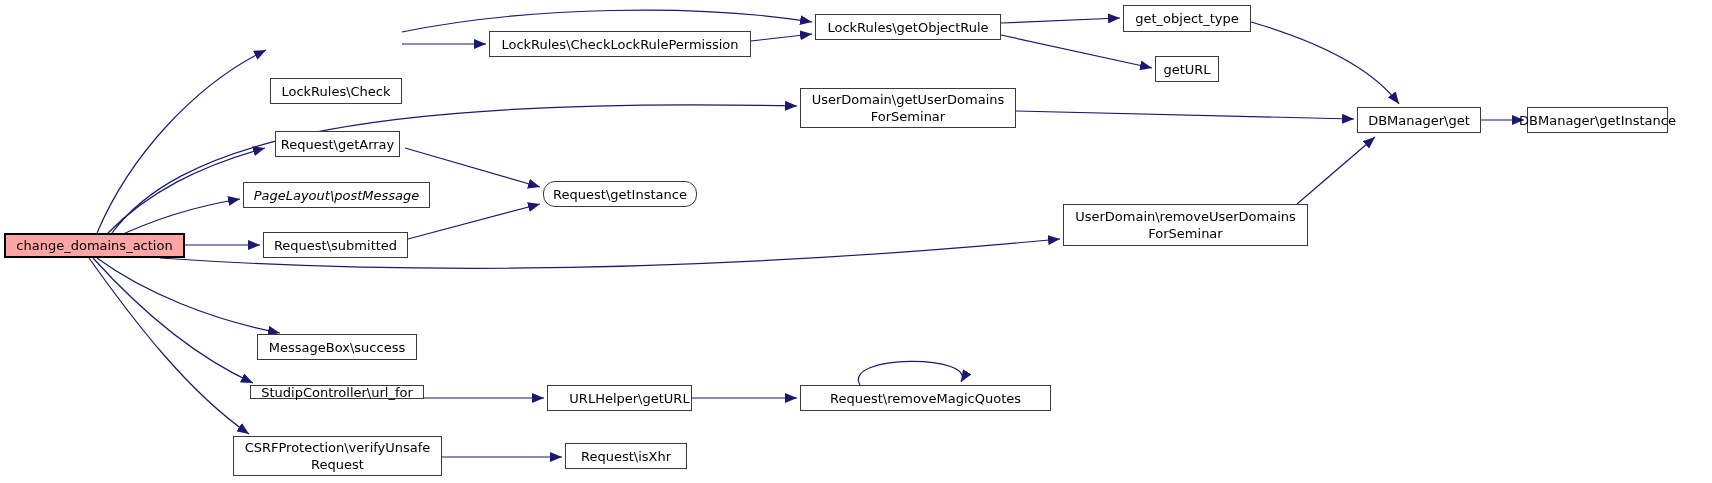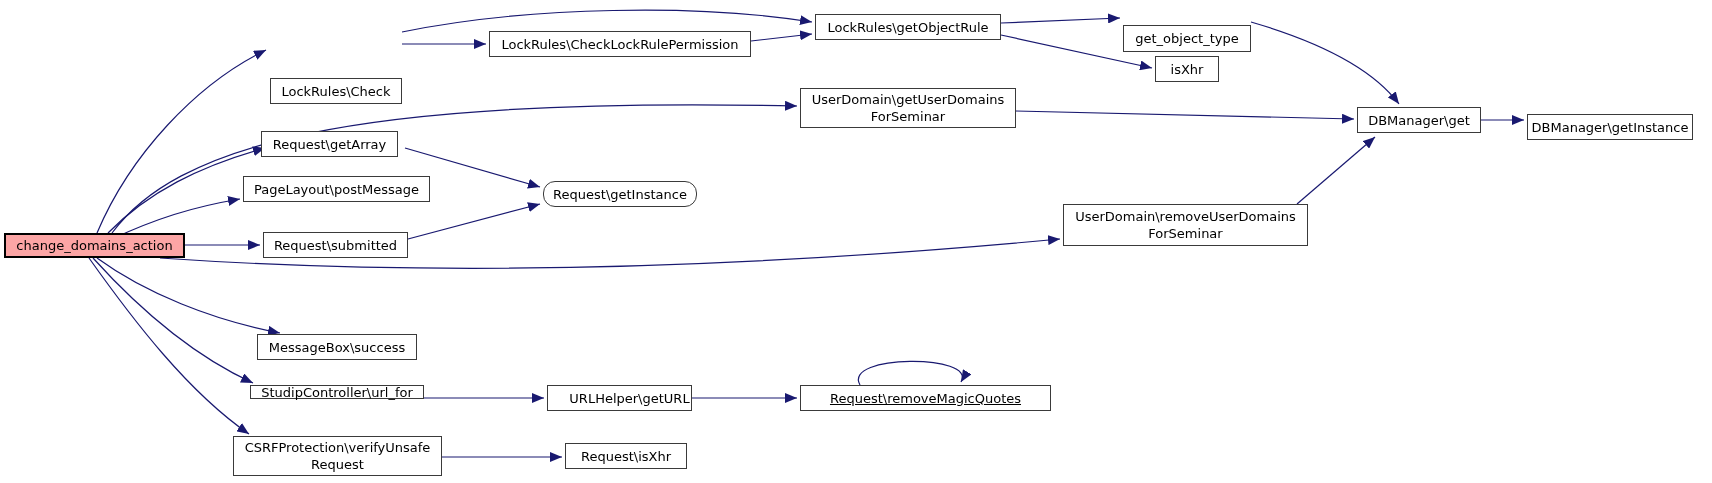--- a/index.html
+++ b/index.html
@@ -81,33 +81,33 @@
         <path class="edge" d="M 860,385 C 842,354 978,354 961,382" stroke="#191970" marker-end="url(#arrowhead)"></path>
         <path class="edge" d="M 89,258 C 133,320 188,392 249,434" stroke="#191970" marker-end="url(#arrowhead)"></path>
         <path class="edge" d="M 442,457 L 562,457" stroke="#191970" marker-end="url(#arrowhead)"></path>
       </g>
   </svg>
   <div id="node-layer">
       <div class="node highlight" style="left: 4px; top: 233px; width: 181px; height: 25px;">change_domains_action</div>
       <div class="node" style="left: 270px; top: 30px; width: 132px; height: 26px; margin-top: 48px;">LockRules\Check</div>
       <div class="node" style="left: 489px; top: 31px; width: 262px; height: 26px;">LockRules\CheckLockRulePermission</div>
       <div class="node" style="left: 815px; top: 14px; width: 186px; height: 26px;">LockRules\getObjectRule</div>
-      <div class="node" style="left: 1123px; top: 5px; width: 128px; height: 27px; margin-top: 20px;">get_object_type</div>
-      <div class="node" style="left: 1155px; top: 56px; width: 64px; height: 26px;">isXhr</div>
+      <div class="node" style="left: 1123px; top: 5px; width: 128px; height: 27px;">get_object_type</div>
+      <div class="node" style="left: 1155px; top: 56px; width: 64px; height: 26px;">getURL</div>
       <div class="node" style="left: 1357px; top: 107px; width: 124px; height: 26px;">DBManager\get</div>
-      <div class="node" style="left: 1527px; top: 114px; width: 166px; height: 26px;">DBManager\getInstance</div>
+      <div class="node" style="left: 1527px; top: 107px; width: 141px; height: 26px;">DBManager\getInstance</div>
       <div class="node" style="left: 800px; top: 88px; width: 216px; height: 40px;">UserDomain\getUserDomains
 ForSeminar</div>
-      <div class="node" style="left: 261px; top: 131px; width: 137px; height: 26px;">Request\getArray</div>
-      <div class="node" style="left: 243px; top: 176px; width: 187px; height: 26px;">PageLayout\postMessage</div>
+      <div class="node" style="left: 275px; top: 131px; width: 125px; height: 26px;">Request\getArray</div>
+      <div class="node" style="left: 243px; top: 182px; width: 187px; height: 26px; font-style: italic;">PageLayout\postMessage</div>
       <div class="node" style="left: 543px; top: 181px; width: 154px; height: 26px; border-radius: 12px;">Request\getInstance</div>
       <div class="node" style="left: 263px; top: 232px; width: 145px; height: 26px;">Request\submitted</div>
       <div class="node" style="left: 1063px; top: 204px; width: 245px; height: 42px;">UserDomain\removeUserDomains
 ForSeminar</div>
       <div class="node" style="left: 257px; top: 334px; width: 160px; height: 26px; text-align: center;">MessageBox\success</div>
       <div class="node" style="left: 250px; top: 385px; width: 174px; height: 14px;">StudipController\url_for</div>
       <div class="node" style="left: 547px; top: 385px; width: 145px; height: 26px; padding-left: 20px;">URLHelper\getURL</div>
-      <div class="node" style="left: 800px; top: 385px; width: 251px; height: 26px; text-decoration: underline;">Request\removeMagicQuotes</div>
+      <div class="node" style="left: 800px; top: 385px; width: 251px; height: 26px;">Request\removeMagicQuotes</div>
       <div class="node" style="left: 233px; top: 436px; width: 209px; height: 40px;">CSRFProtection\verifyUnsafe
 Request</div>
       <div class="node" style="left: 565px; top: 443px; width: 122px; height: 26px;">Request\isXhr</div>
     </div>
 </div>
 
 </body></html>

